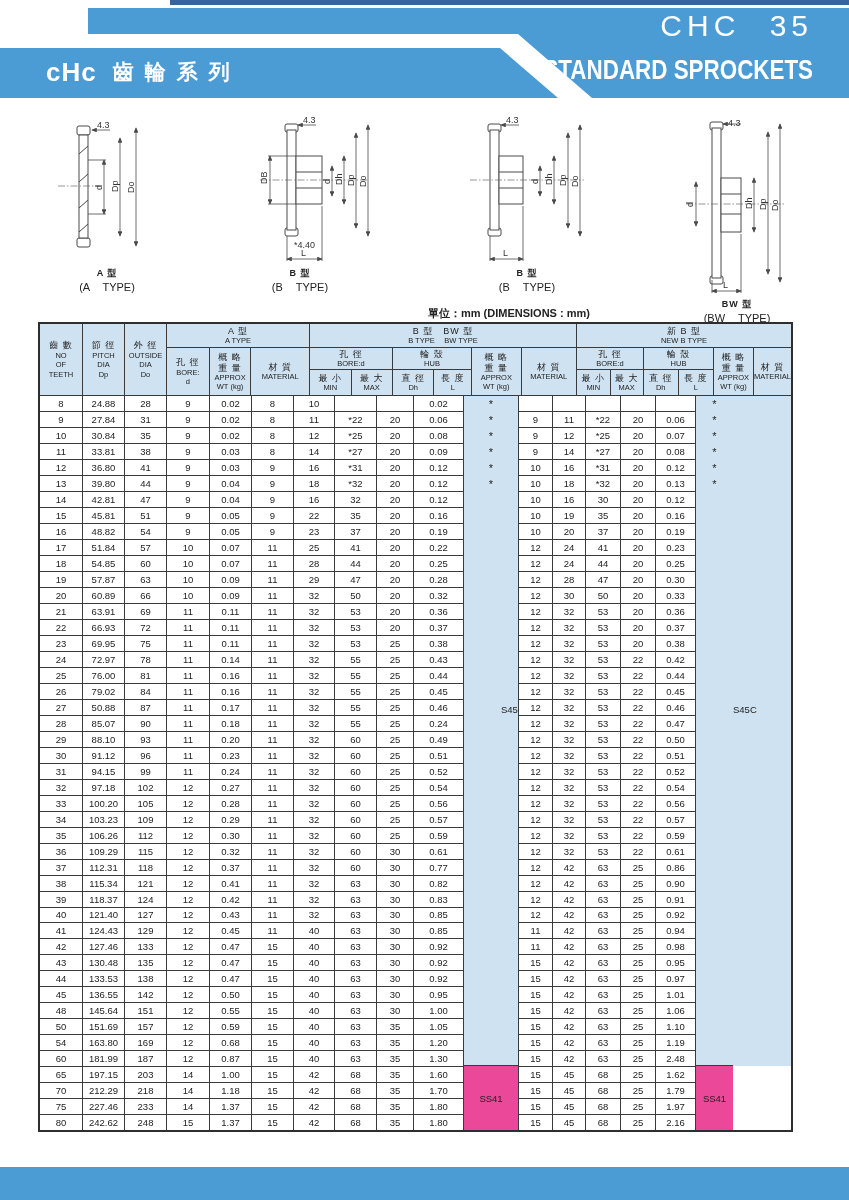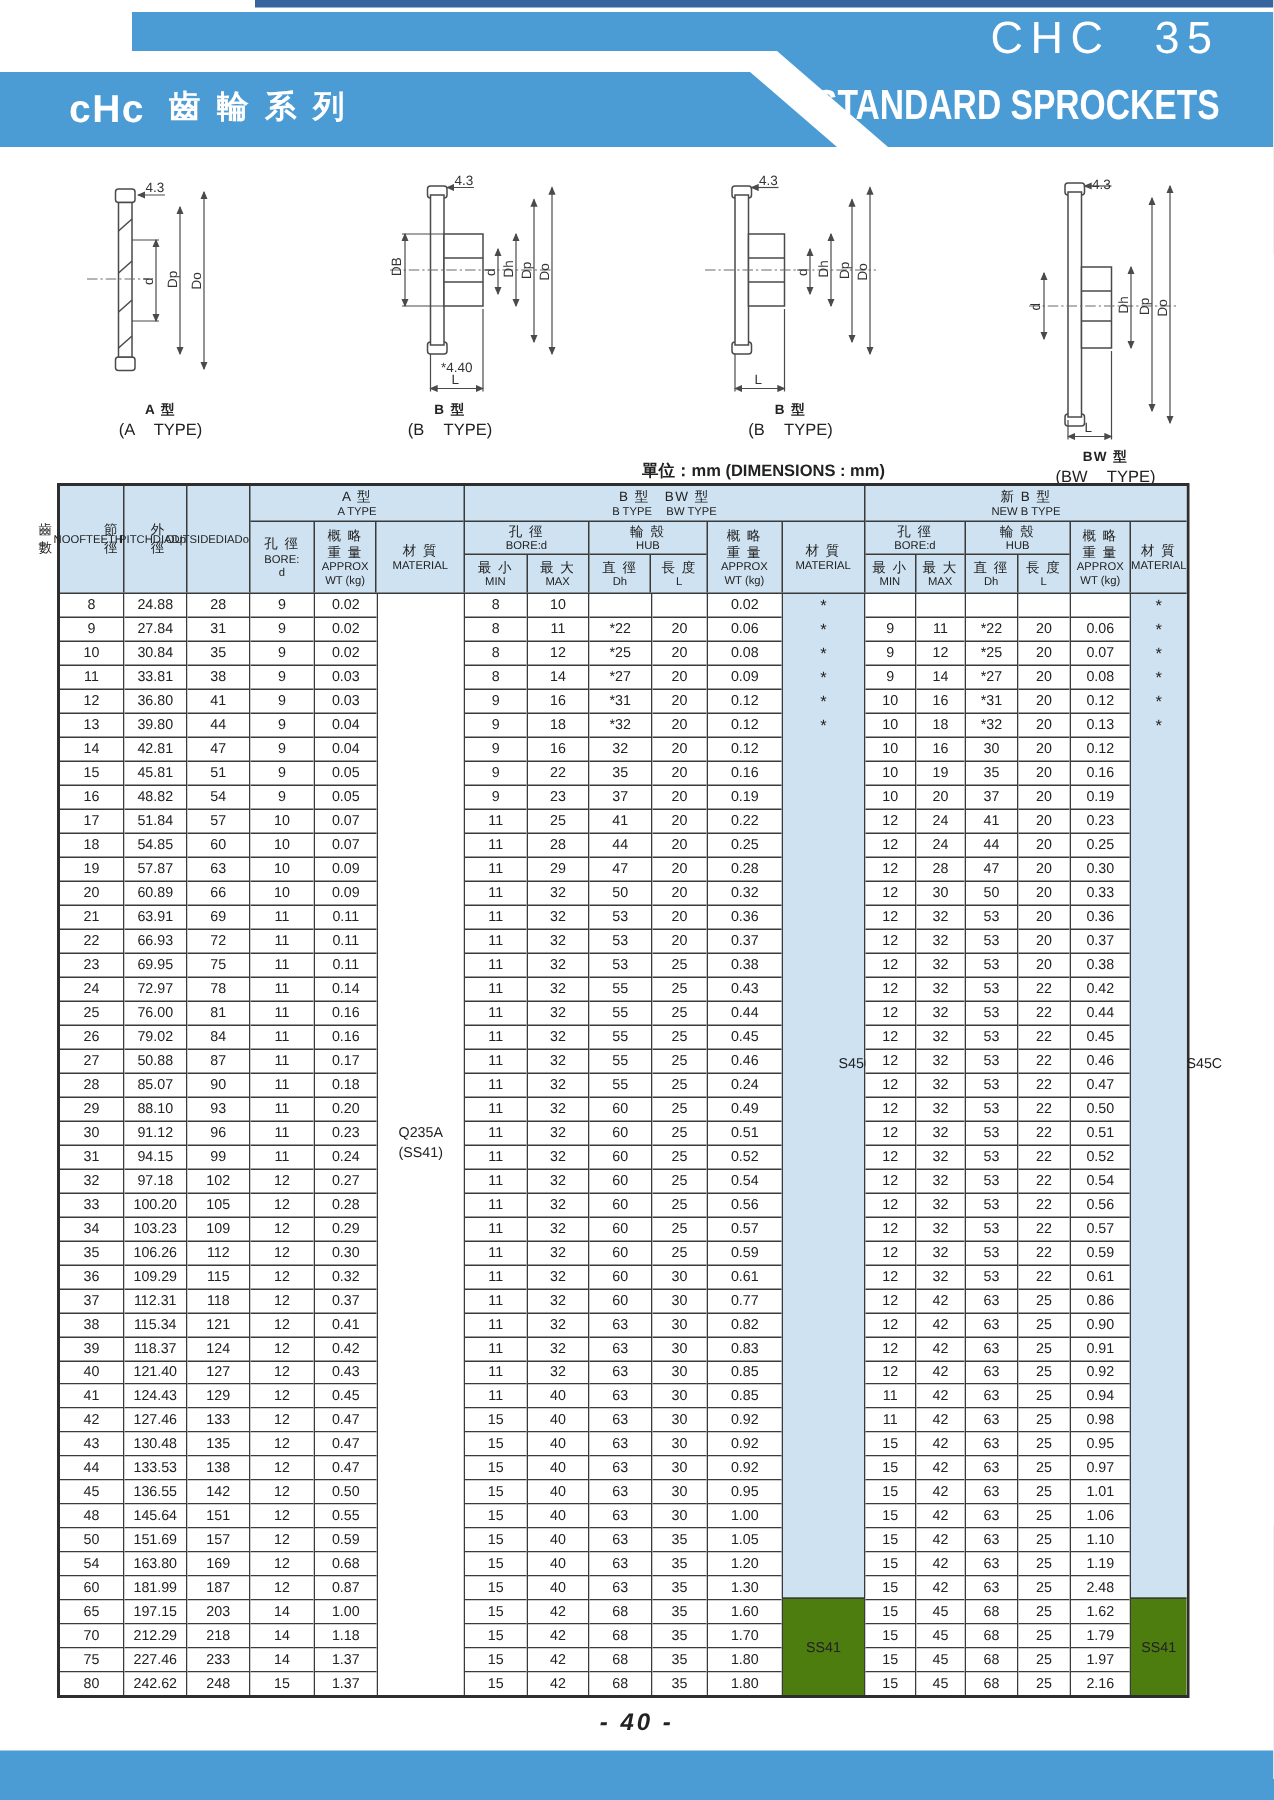--- a/index.html
+++ b/index.html
@@ -23,21 +23,21 @@
   .dwg-center{stroke:#6a6a6a;stroke-width:0.7;stroke-dasharray:7 2 1.5 2;fill:none;}
   .dwg-txt{font-family:"Liberation Sans",sans-serif;font-size:9px;fill:#333;}
   .caption{position:absolute;text-align:center;font-size:11px;font-weight:700;color:#222;line-height:14px;}
   .caption .en{word-spacing:10px;font-weight:400;}
   
   .unit-label{position:absolute;left:428px;top:306px;font-size:11px;font-weight:700;color:#222;}
   
   .sprocket-table{position:absolute;left:38px;top:322px;width:755px;border:2px solid #2e2e2e;box-sizing:border-box;background:#fff;}
   .thead{display:flex;height:72px;background:#cfe2f1;border-bottom:1px solid #3a3a3a;box-sizing:border-box;}
   .thead *{box-sizing:border-box;}
-  .th-col{display:flex;flex-direction:row;align-items:center;justify-content:flex-end;
+  .th-col{display:flex;flex-direction:column;align-items:center;justify-content:center;
           border-right:1px solid #3a3a3a;font-size:7.5px;line-height:1.25;text-align:center;color:#222;}
   .cn{font-size:9px;letter-spacing:1px;}
   .th-group{display:flex;flex-direction:column;border-right:1px solid #3a3a3a;}
   .th-group.noR{border-right:none;}
   .th-title{height:24px;display:flex;flex-direction:column;align-items:center;justify-content:center;
             border-bottom:1px solid #3a3a3a;font-size:7.5px;line-height:1.2;color:#222;}
   .th-sub{flex:1;display:flex;}
   .th-cell{display:flex;flex-direction:column;align-items:center;justify-content:center;
            border-right:1px solid #3a3a3a;font-size:7.5px;line-height:1.2;text-align:center;color:#222;}
   .th-cell.noR{border-right:none;}
@@ -50,21 +50,21 @@
   .blue-band{position:absolute;left:270px;top:0;width:481px;height:91.304%;background:#cfe2f1;}
   .bcol{position:relative;display:flex;flex-direction:column;border-right:1px solid #3a3a3a;box-sizing:border-box;height:100%;}
   .bcol.last{border-right:none;}
   .cell{flex:1;display:flex;align-items:center;justify-content:center;border-bottom:1px solid #3a3a3a;
         background:#fff;font-size:9.5px;color:#222;box-sizing:border-box;}
   .bcol > .cell:last-child{border-bottom:none;}
   .star-cell{flex:1;display:flex;align-items:center;justify-content:center;font-size:11px;color:#222;}
   .mat-mid{flex:36;position:relative;}
   .mat-mid span{position:absolute;top:37%;left:0;right:0;text-align:center;font-size:9.5px;color:#222;padding-left:37px;}
   .mat-bottom{flex:4;display:flex;align-items:center;justify-content:center;border-top:1px solid #3a3a3a;
-              background:#4d7c0f;font-size:9.5px;color:#222;box-sizing:border-box;}
+              background:#ec4899;font-size:9.5px;color:#222;box-sizing:border-box;}
   .mat-a{flex:1;display:flex;flex-direction:column;align-items:center;justify-content:center;
          background:#fff;font-size:9.5px;line-height:1.35;color:#222;}
   
   .page-number{position:absolute;left:0;top:1140px;width:100%;text-align:center;
                font-size:16px;font-weight:700;font-style:italic;color:#222;letter-spacing:2px;}
   .footer-band{position:absolute;left:0;top:1167px;width:849px;height:33px;background:#4b9bd5;}
 </style>
 </head>
 <body>
 
@@ -608,26 +608,20 @@
           <div class="cell">0.50</div>
           <div class="cell">0.55</div>
           <div class="cell">0.59</div>
           <div class="cell">0.68</div>
           <div class="cell">0.87</div>
           <div class="cell">1.00</div>
           <div class="cell">1.18</div>
           <div class="cell">1.37</div>
           <div class="cell">1.37</div>
         </div>
-        <div class="bcol" style="width: 58px;">
-          <div class="mat-a">
-            <span>Q235A</span>
-            <span>(SS41)</span>
-          </div>
-        </div>
         <div class="bcol" style="width: 42px;">
           <div class="cell">8</div>
           <div class="cell">8</div>
           <div class="cell">8</div>
           <div class="cell">8</div>
           <div class="cell">9</div>
           <div class="cell">9</div>
           <div class="cell">9</div>
           <div class="cell">9</div>
           <div class="cell">9</div>
@@ -1121,15 +1115,14 @@
           <div class="star-cell">*</div>
           <div class="star-cell">*</div>
           <div class="mat-mid">
             <span>S45C</span>
           </div>
           <div class="mat-bottom">SS41</div>
         </div>
       </div>
   </div>
 
-  <div class="page-number">- 40 -</div>
   <div class="footer-band"></div>
 </div>
 
 </body></html>

